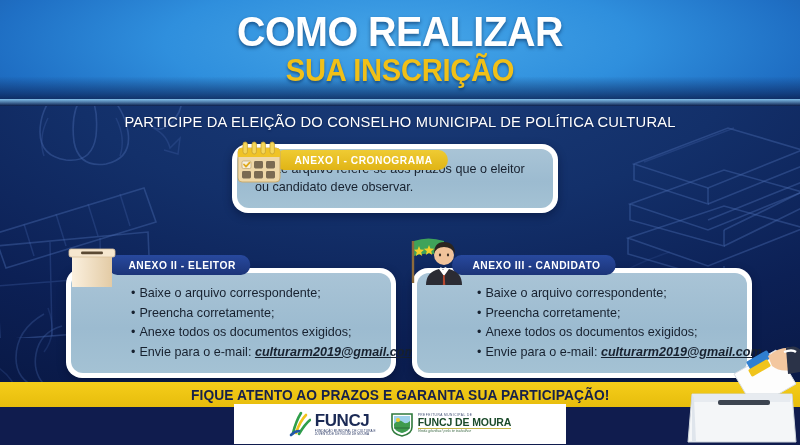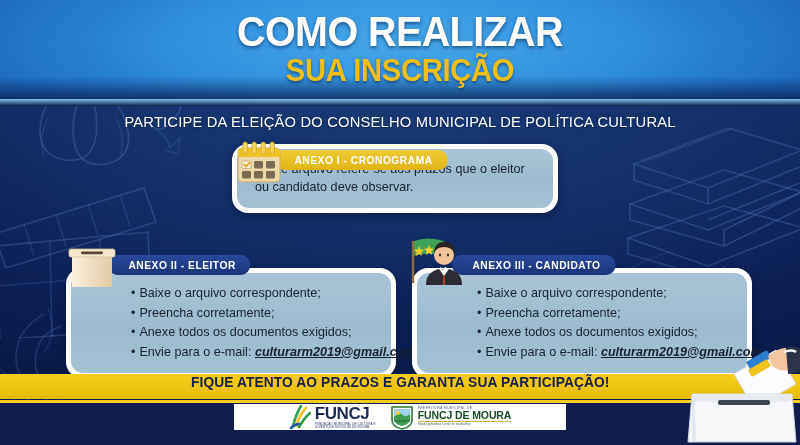--- a/index.html
+++ b/index.html
@@ -135,34 +135,34 @@
   #card-anexo2   { left: 66px;  top: 268px; width: 330px; }
   #pill-anexo2   { left: 108px; top: 255px; }
   #icon-anexo2   { left: 66px;  top: 243px; }
 
   #card-anexo3   { left: 412px; top: 268px; width: 340px; }
   #pill-anexo3   { left: 452px; top: 255px; }
   #icon-anexo3   { left: 408px; top: 235px; }
 
   
   #footer-banner {
-    position: absolute; left: 0; top: 374px; width: 800px; height: 25px;
+    position: absolute; left: 0; top: 382px; width: 800px; height: 25px;
     background: linear-gradient(to bottom,#f5cd1a,#e7bd0c);
-    display: flex; align-items: flex-start; justify-content: center;
+    display: flex; align-items: center; justify-content: center;
     z-index: 8;
   }
   #footer-banner-text {
     color: #16204a;
     font-size: 14.5px; font-weight: bold; letter-spacing: .1px;
     transform: scaleX(.95);
   }
 
   
   #logo-strip {
-    position: absolute; left: 234px; top: 404px; width: 332px; height: 26px;
+    position: absolute; left: 234px; top: 404px; width: 332px; height: 40px;
     background: #ffffff;
     display: flex; align-items: center; justify-content: center; gap: 14px;
     z-index: 9;
   }
   #bottom-bar {
     position: absolute; left: 0; top: 400px; width: 800px; height: 45px;
     background: #101c4e; z-index: 7;
   }
   #bottom-bar::before {
     content: ""; position: absolute; left:0; right:0; top:0; height:3px;

